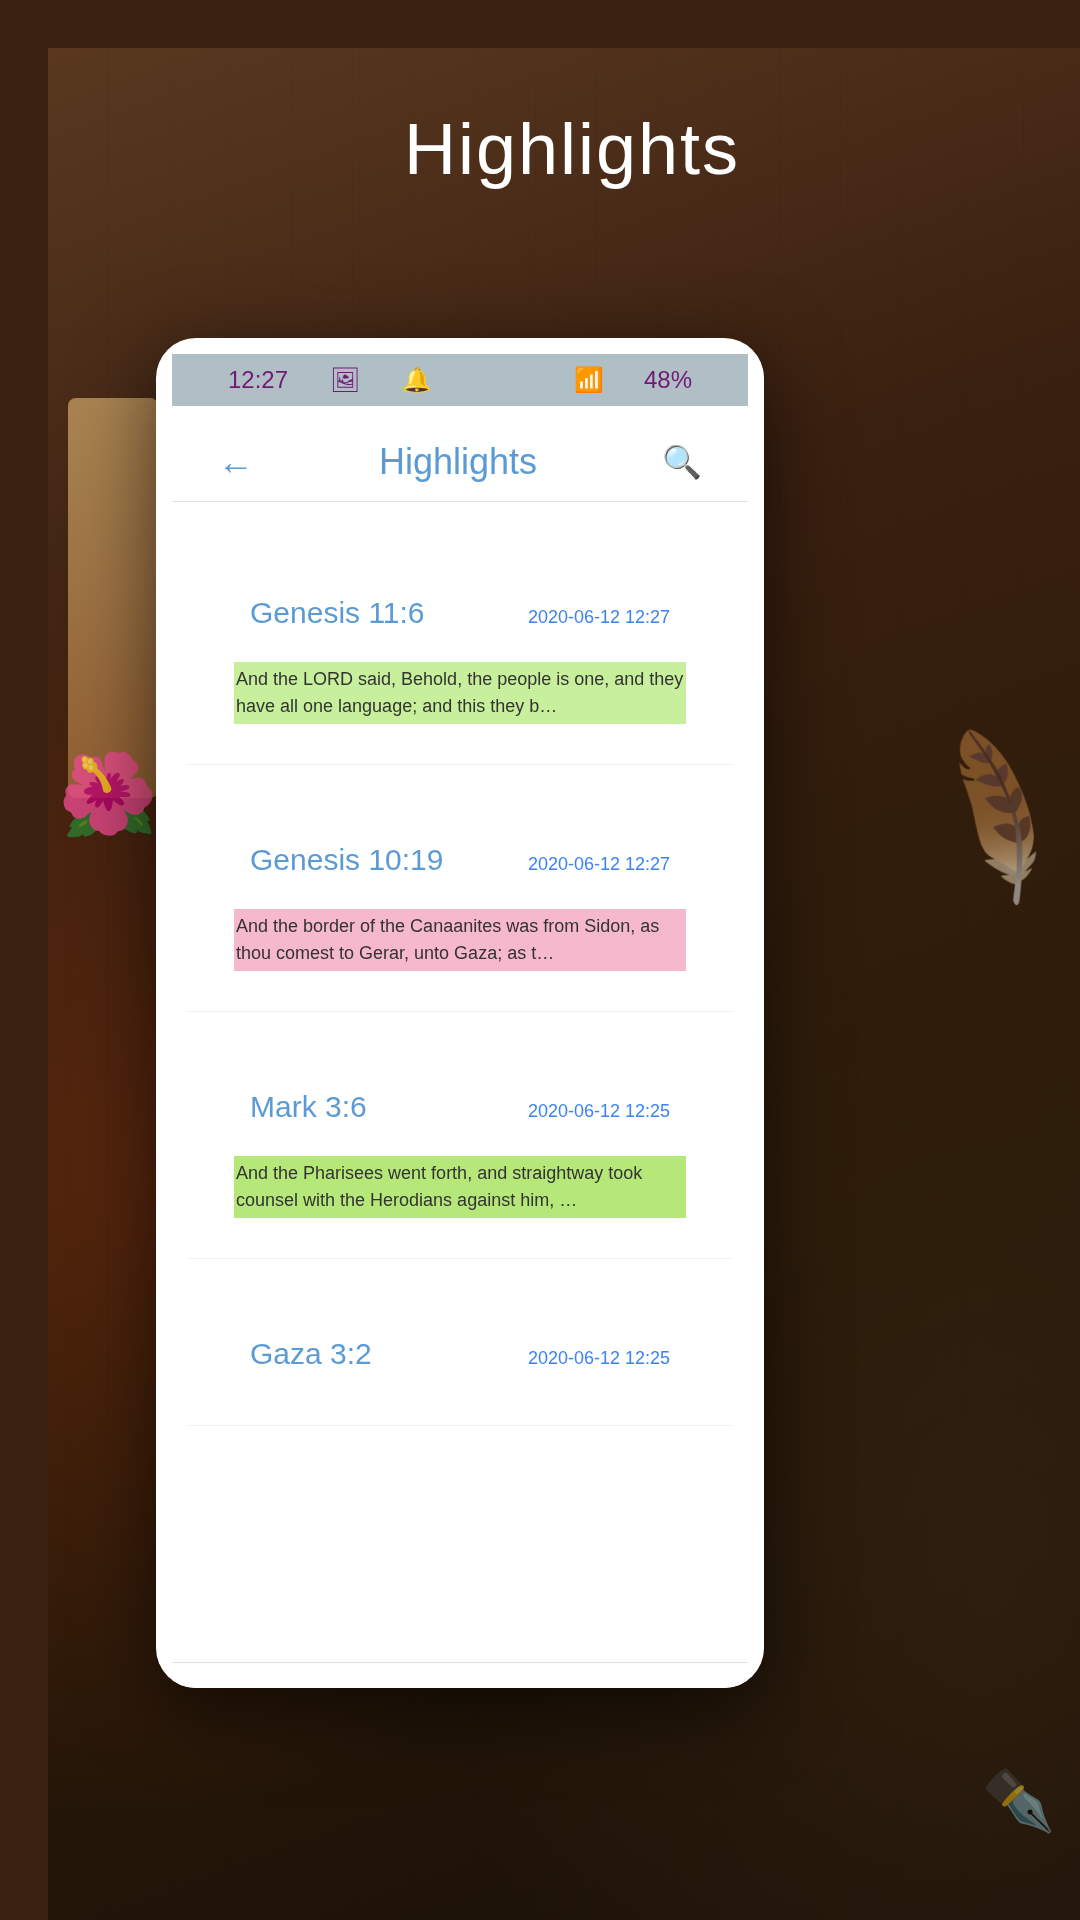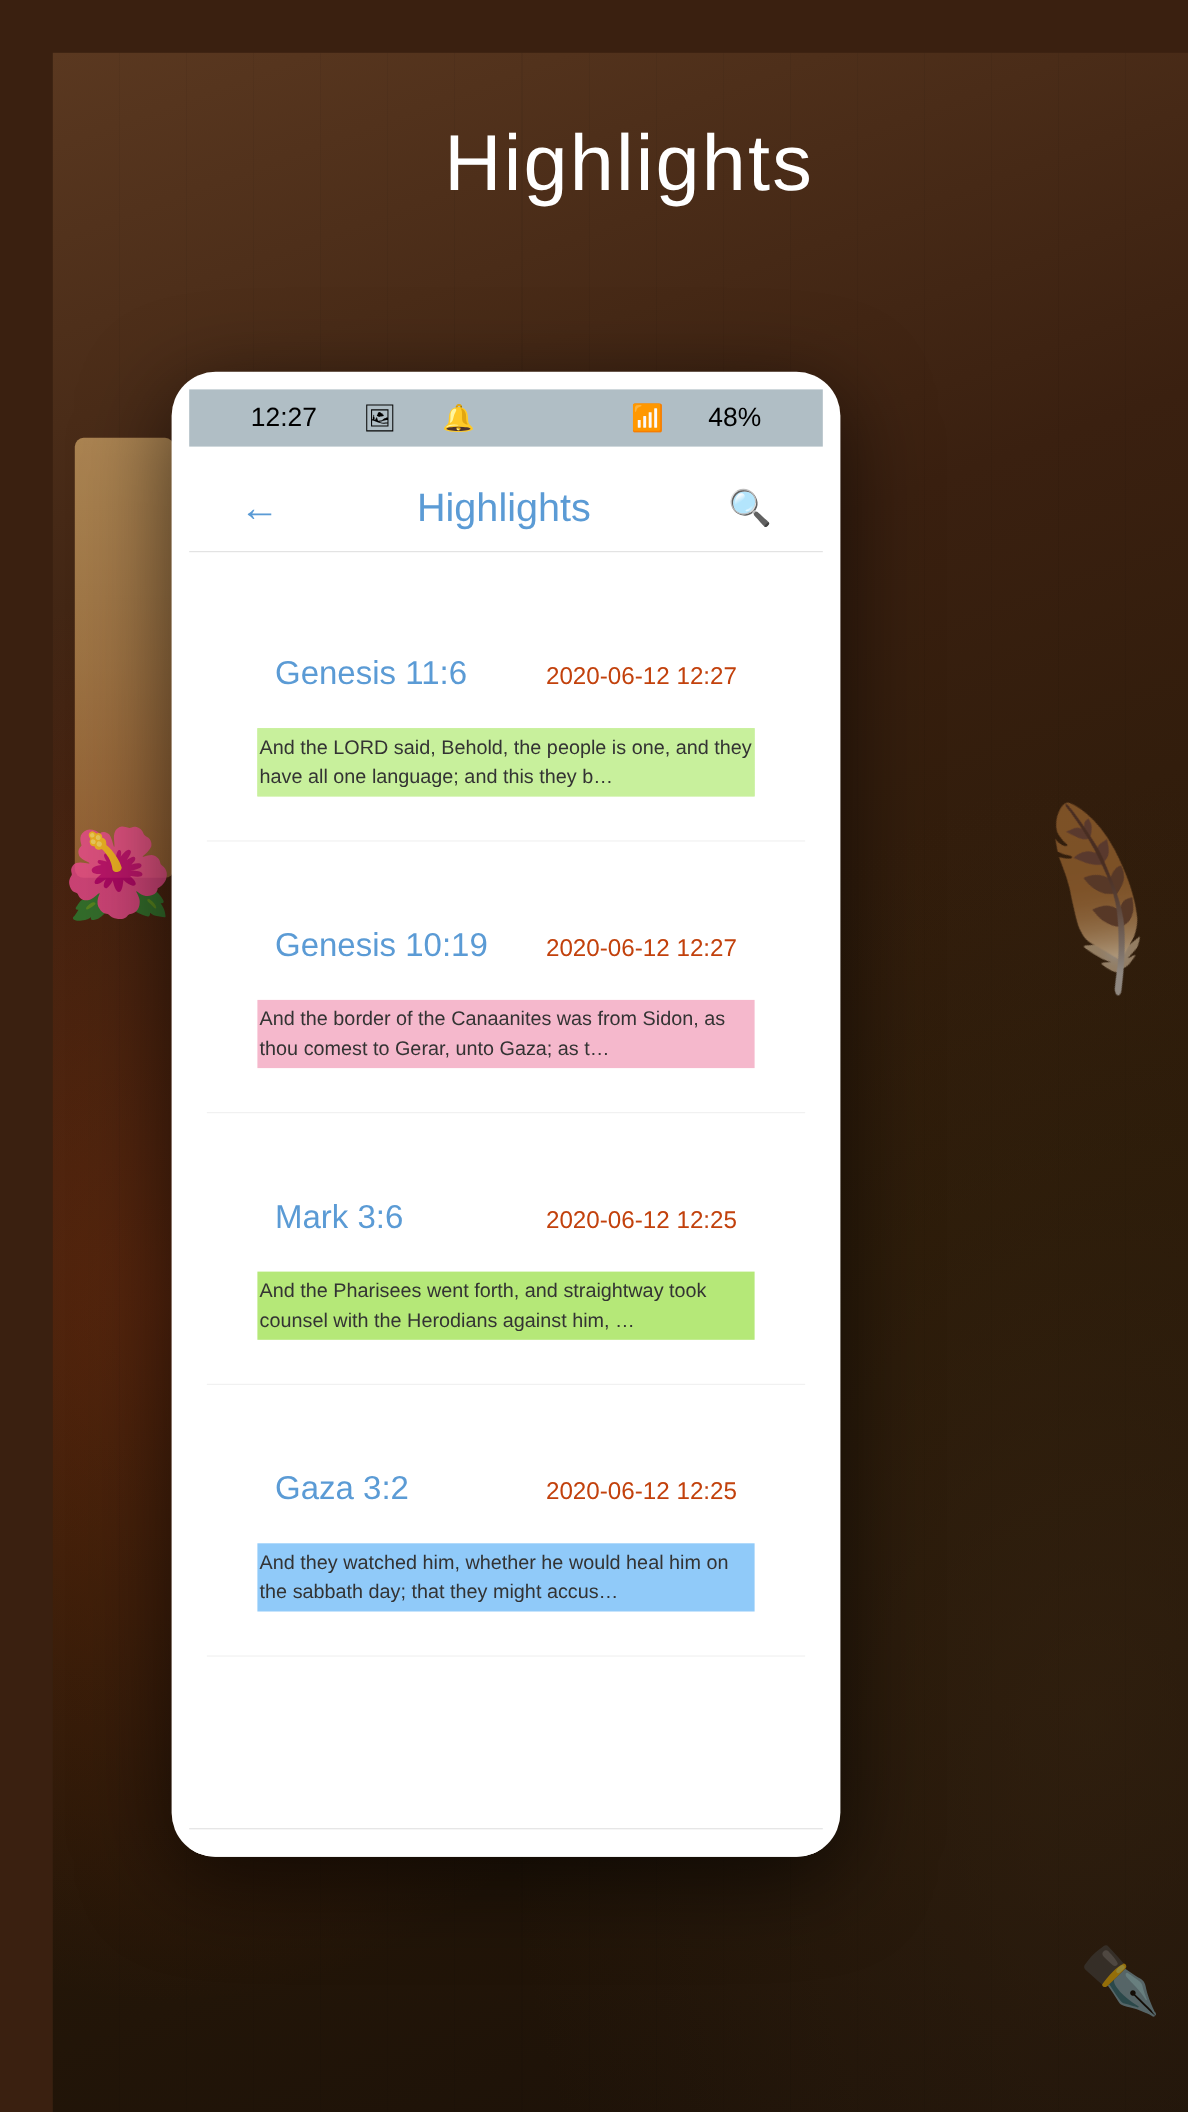--- a/index.html
+++ b/index.html
@@ -67,21 +67,21 @@
 
     
     .status-bar {
       height: 52px;
       background: #b0bec5;
       display: flex;
       align-items: center;
       justify-content: space-between;
       padding: 0 24px;
       font-size: 24px;
-      color: #000000;
+      color: #701a75;
     }
 
     .status-left {
       display: flex;
       align-items: center;
       gap: 10px;
     }
 
     .status-right {
       display: flex;
@@ -138,22 +138,22 @@
       margin-bottom: 14px;
     }
 
     .item-ref {
       font-size: 30px;
       color: #5b9bd5;
       font-weight: 500;
     }
 
     .item-date {
-      font-size: 22px;
-      color: #c2410c;
+      font-size: 18px;
+      color: #3b82f6;
     }
 
     .item-text {
       font-size: 18px;
       line-height: 1.5;
       color: #333;
       padding: 4px 2px;
     }
 
     
@@ -324,21 +324,20 @@
         <span class="item-date">2020-06-12 12:25</span>
       </div>
       <div class="item-text highlight-green2">And the Pharisees went forth, and straightway took counsel with the Herodians against him, …</div>
     </div>
 
     <div class="highlight-item">
       <div class="item-header">
         <span class="item-ref">Gaza 3:2</span>
         <span class="item-date">2020-06-12 12:25</span>
       </div>
-      <div class="item-text highlight-blue">And they watched him, whether he would heal him on the sabbath day; that they might accus…</div>
     </div>
 
 
   </div>
 
   <div class="bottom-bar">
     <span class="all-label">ALL</span>
     <div class="color-chip" style="background-color:#90caf9;"></div>
     <div class="color-chip" style="background-color:#fff176; border:1px solid #e0e0e0;"></div>
     <div class="color-chip" style="background-color:#f48fb1;"></div>

